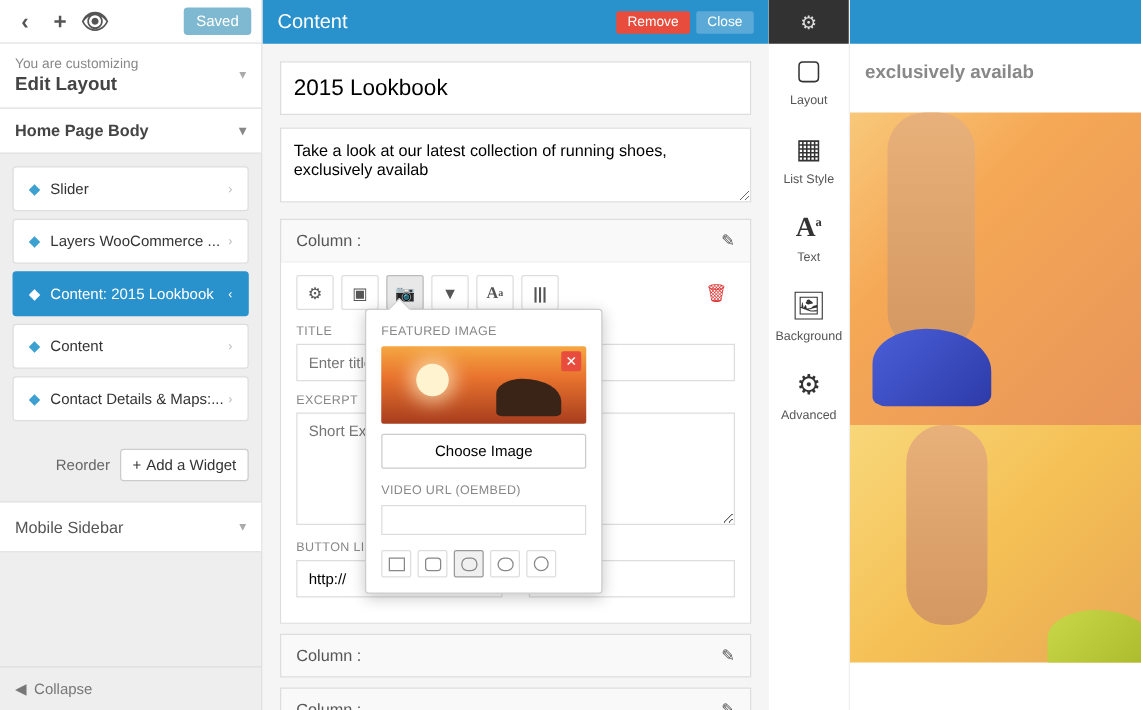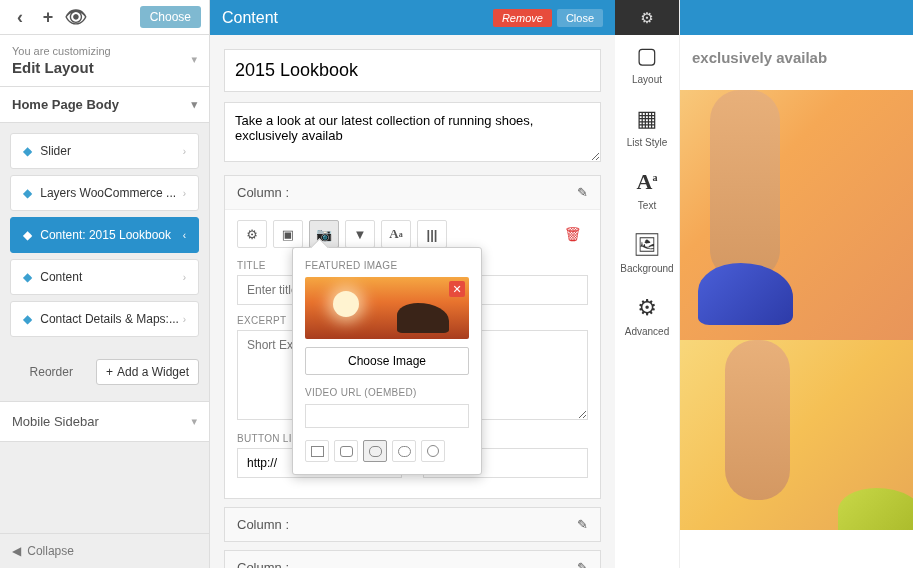--- a/index.html
+++ b/index.html
@@ -16,32 +16,32 @@
 .custom-header .chev { position: absolute; right: 12px; top: 18px; color: #aaa; font-size: 11px; }
 .section-h { padding: 10px 12px; background: #fff; border-bottom: 1px solid #ddd; display: flex; align-items: center; font-size: 13px; font-weight: 600; color: #444; }
 .section-h .chev { margin-left: auto; color: #888; font-size: 11px; }
 .widget-list { padding: 10px; }
 .widget-item { background: #fff; border: 1px solid #ddd; border-radius: 3px; padding: 10px 12px; margin-bottom: 6px; display: flex; align-items: center; font-size: 12px; position: relative; }
 .widget-item .wicon { color: #3ca0d0; margin-right: 8px; font-size: 12px; }
 .widget-item .chev { margin-left: auto; color: #bbb; font-size: 10px; }
 .widget-item.active { background: #2991cc; color: #fff; border-color: #2991cc; }
 .widget-item.active .wicon { color: #fff; }
 .widget-item.active .chev { color: #fff; }
-.widget-actions { display: flex; justify-content: flex-end; padding: 6px 10px 12px; gap: 23px; align-items: center; }
+.widget-actions { display: flex; justify-content: flex-end; padding: 6px 10px 12px; gap: 8px; align-items: center; }
 .widget-actions .reorder { font-size: 12px; color: #666; }
 .add-widget-btn { background: #fff; border: 1px solid #ccc; padding: 5px 9px; border-radius: 3px; font-size: 12px; display: flex; align-items: center; gap: 4px; cursor: pointer; }
 .mobile-h { padding: 12px; background: #fff; border-top: 1px solid #ddd; border-bottom: 1px solid #ddd; display: flex; align-items: center; font-size: 13px; color: #555; margin-top: 4px; }
 .mobile-h .chev { margin-left: auto; color: #aaa; font-size: 11px; }
 .collapse { position: absolute; bottom: 0; left: 0; right: 0; padding: 10px 12px; font-size: 12px; color: #777; display: flex; align-items: center; gap: 6px; border-top: 1px solid #ddd; }
 
 
 .content-panel { position: absolute; left: 210px; top: 0; width: 405px; height: 100%; background: #f5f5f5; overflow: hidden; }
 .content-head { background: #2991cc; color: #fff; height: 35px; display: flex; align-items: center; padding: 0 12px; }
 .content-head .title { font-size: 16px; font-weight: 500; }
-.content-head .remove { margin-left: auto; background: #e74c3c; color: #fff; padding: 3px 9px; font-size: 11px; border-radius: 2px; margin-right: 5px; cursor: pointer; font-style: italic; }
+.content-head .remove { margin-left: auto; background: #e74c3c; color: #fff; padding: 3px 9px; font-size: 11px; border-radius: 2px; margin-right: 5px; cursor: pointer; }
 .content-head .close { background: #5aa9d6; color: #fff; padding: 3px 9px; font-size: 11px; border-radius: 2px; cursor: pointer; }
 .content-body { padding: 14px; }
 .input-box { width: 100%; background: #fff; border: 1px solid #ddd; padding: 10px; font-size: 18px; margin-bottom: 10px; font-family: inherit; }
 .textarea-box { width: 100%; background: #fff; border: 1px solid #ddd; padding: 10px; font-size: 13px; margin-bottom: 10px; height: 60px; resize: vertical; font-family: inherit; }
 .column-accordion { border: 1px solid #ddd; background: #f9f9f9; margin-bottom: 8px; }
 .column-head { padding: 9px 12px; display: flex; align-items: center; font-size: 13px; color: #555; }
 .column-head .edit { margin-left: auto; color: #555; font-size: 13px; }
 .column-body { padding: 10px 12px; background: #fff; border-top: 1px solid #eee; position: relative; }
 .tool-row { display: flex; gap: 6px; margin-bottom: 12px; align-items: center; }
 .tool { width: 30px; height: 28px; border: 1px solid #ddd; background: #fff; display: flex; align-items: center; justify-content: center; font-size: 13px; color: #555; border-radius: 2px; cursor: pointer; }
@@ -93,21 +93,21 @@
 .preview-img2 .shoe2 { position: absolute; right: -10px; bottom: -8px; width: 85px; height: 50px; background: linear-gradient(135deg, #c8d848, #a8b828); border-radius: 45% 55% 10% 10%; }
 </style>
 </head>
 <body>
 
 <div class="leftbar">
   <div class="leftbar-top">
     <span class="navbtn">‹</span>
     <span class="navbtn">+</span>
     <span class="navbtn">👁</span>
-    <span class="saved-btn">Choose</span>
+    <span class="saved-btn">Saved</span>
   </div>
   <div class="custom-header">
     <div class="sub">You are customizing</div>
     <div class="title">Edit Layout</div>
     <span class="chev">▾</span>
   </div>
   <div class="section-h">
     <span>Home Page Body</span>
     <span class="chev">▾</span>
   </div>

